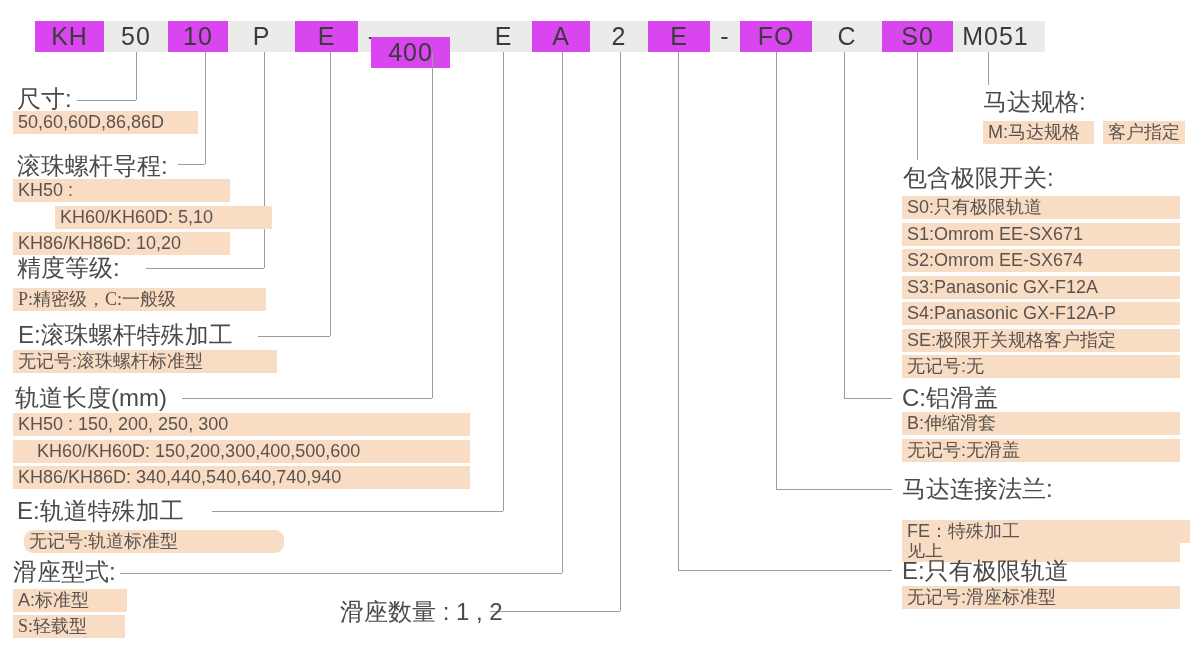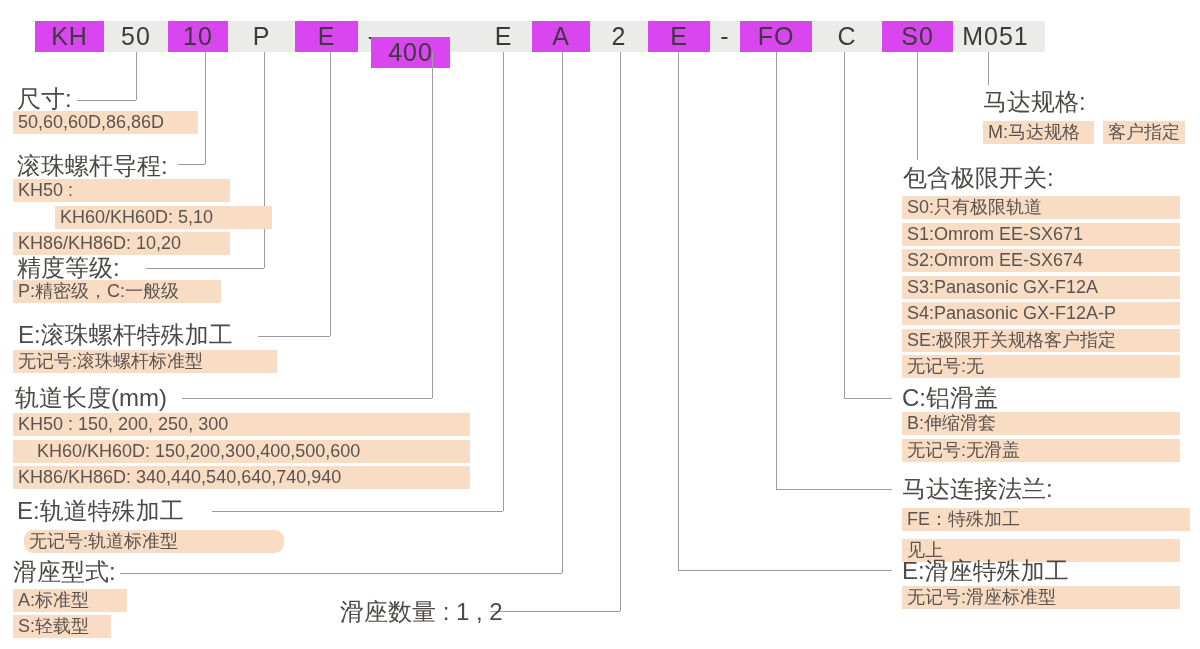--- a/index.html
+++ b/index.html
@@ -85,36 +85,36 @@
 
   <div class="heading" style="left:17px;top:88px;">尺寸:</div>
   <div class="hl" style="left:13px;top:111px;width:185px;">50,60,60D,86,86D</div>
 
   <div class="heading" style="left:17px;top:155px;">滚珠螺杆导程:</div>
   <div class="hl" style="left:13px;top:179px;width:217px;">KH50 :</div>
   <div class="hl" style="left:13px;top:206px;width:217px;margin-left:42px;">KH60/KH60D: 5,10</div>
   <div class="hl" style="left:13px;top:232px;width:217px;">KH86/KH86D: 10,20</div>
 
   <div class="heading" style="left:17px;top:257px;">精度等级:</div>
-  <div class="hl" style="left:13px;top:280px;width:208px;">P:精密级，C:一般级</div>
+  <div class="hl" style="left:13px;top:288px;width:253px;font-family:Liberation Serif, serif;">P:精密级，C:一般级</div>
 
   <div class="heading" style="left:18px;top:324px;">E:滚珠螺杆特殊加工</div>
   <div class="hl" style="left:13px;top:350px;width:264px;">无记号:滚珠螺杆标准型</div>
 
   <div class="heading" style="left:15px;top:387px;">轨道长度(mm)</div>
   <div class="hl" style="left:13px;top:413px;width:457px;">KH50 : 150, 200, 250, 300</div>
   <div class="hl" style="left:13px;top:440px;width:457px;padding-left:24px;">KH60/KH60D: 150,200,300,400,500,600</div>
   <div class="hl" style="left:13px;top:466px;width:457px;">KH86/KH86D: 340,440,540,640,740,940</div>
 
   <div class="heading" style="left:17px;top:500px;">E:轨道特殊加工</div>
   <div class="hl" style="left:24px;top:530px;width:260px;border-radius:9px;">无记号:轨道标准型</div>
 
   <div class="heading" style="left:13px;top:561px;">滑座型式:</div>
   <div class="hl" style="left:13px;top:589px;width:114px;">A:标准型</div>
-  <div class="hl" style="left:13px;top:615px;width:98px;">S:轻载型</div>
+  <div class="hl" style="left:13px;top:615px;width:112px;font-family:Liberation Serif, serif;">S:轻载型</div>
 
   <div class="heading" style="left:340px;top:601px;">滑座数量 : 1 , 2</div>
 
   <div class="heading" style="left:983px;top:91px;">马达规格:</div>
   <div class="hl" style="left:983px;top:121px;width:111px;">M:马达规格</div>
   <div class="hl" style="left:1103px;top:121px;width:82px;">客户指定</div>
 
   <div class="heading" style="left:903px;top:167px;">包含极限开关:</div>
   <div class="hl" style="left:902px;top:196px;width:278px;">S0:只有极限轨道</div>
   <div class="hl" style="left:902px;top:223px;width:278px;">S1:Omrom EE-SX671</div>
@@ -123,18 +123,18 @@
   <div class="hl" style="left:902px;top:302px;width:278px;">S4:Panasonic GX-F12A-P</div>
   <div class="hl" style="left:902px;top:329px;width:278px;">SE:极限开关规格客户指定</div>
   <div class="hl" style="left:902px;top:355px;width:278px;">无记号:无</div>
 
   <div class="heading" style="left:902px;top:387px;">C:铝滑盖</div>
   <div class="hl" style="left:902px;top:412px;width:278px;">B:伸缩滑套</div>
   <div class="hl" style="left:902px;top:439px;width:278px;">无记号:无滑盖</div>
 
   <div class="heading" style="left:902px;top:478px;">马达连接法兰:</div>
   <div class="hl" style="left:902px;top:503px;width:278px;margin-top:36px;">见上</div>
-  <div class="hl" style="left:902px;top:508px;width:288px;">FE：特殊加工</div>
+  <div class="hl" style="left:902px;top:520px;width:288px;">FE：特殊加工</div>
 
-  <div class="heading" style="left:902px;top:560px;">E:滑座特殊加工</div>
+  <div class="heading" style="left:902px;top:560px;">E:只有极限轨道</div>
   <div class="hl" style="left:902px;top:586px;width:278px;">无记号:滑座标准型</div>
 
 </div>
 
 </body></html>

